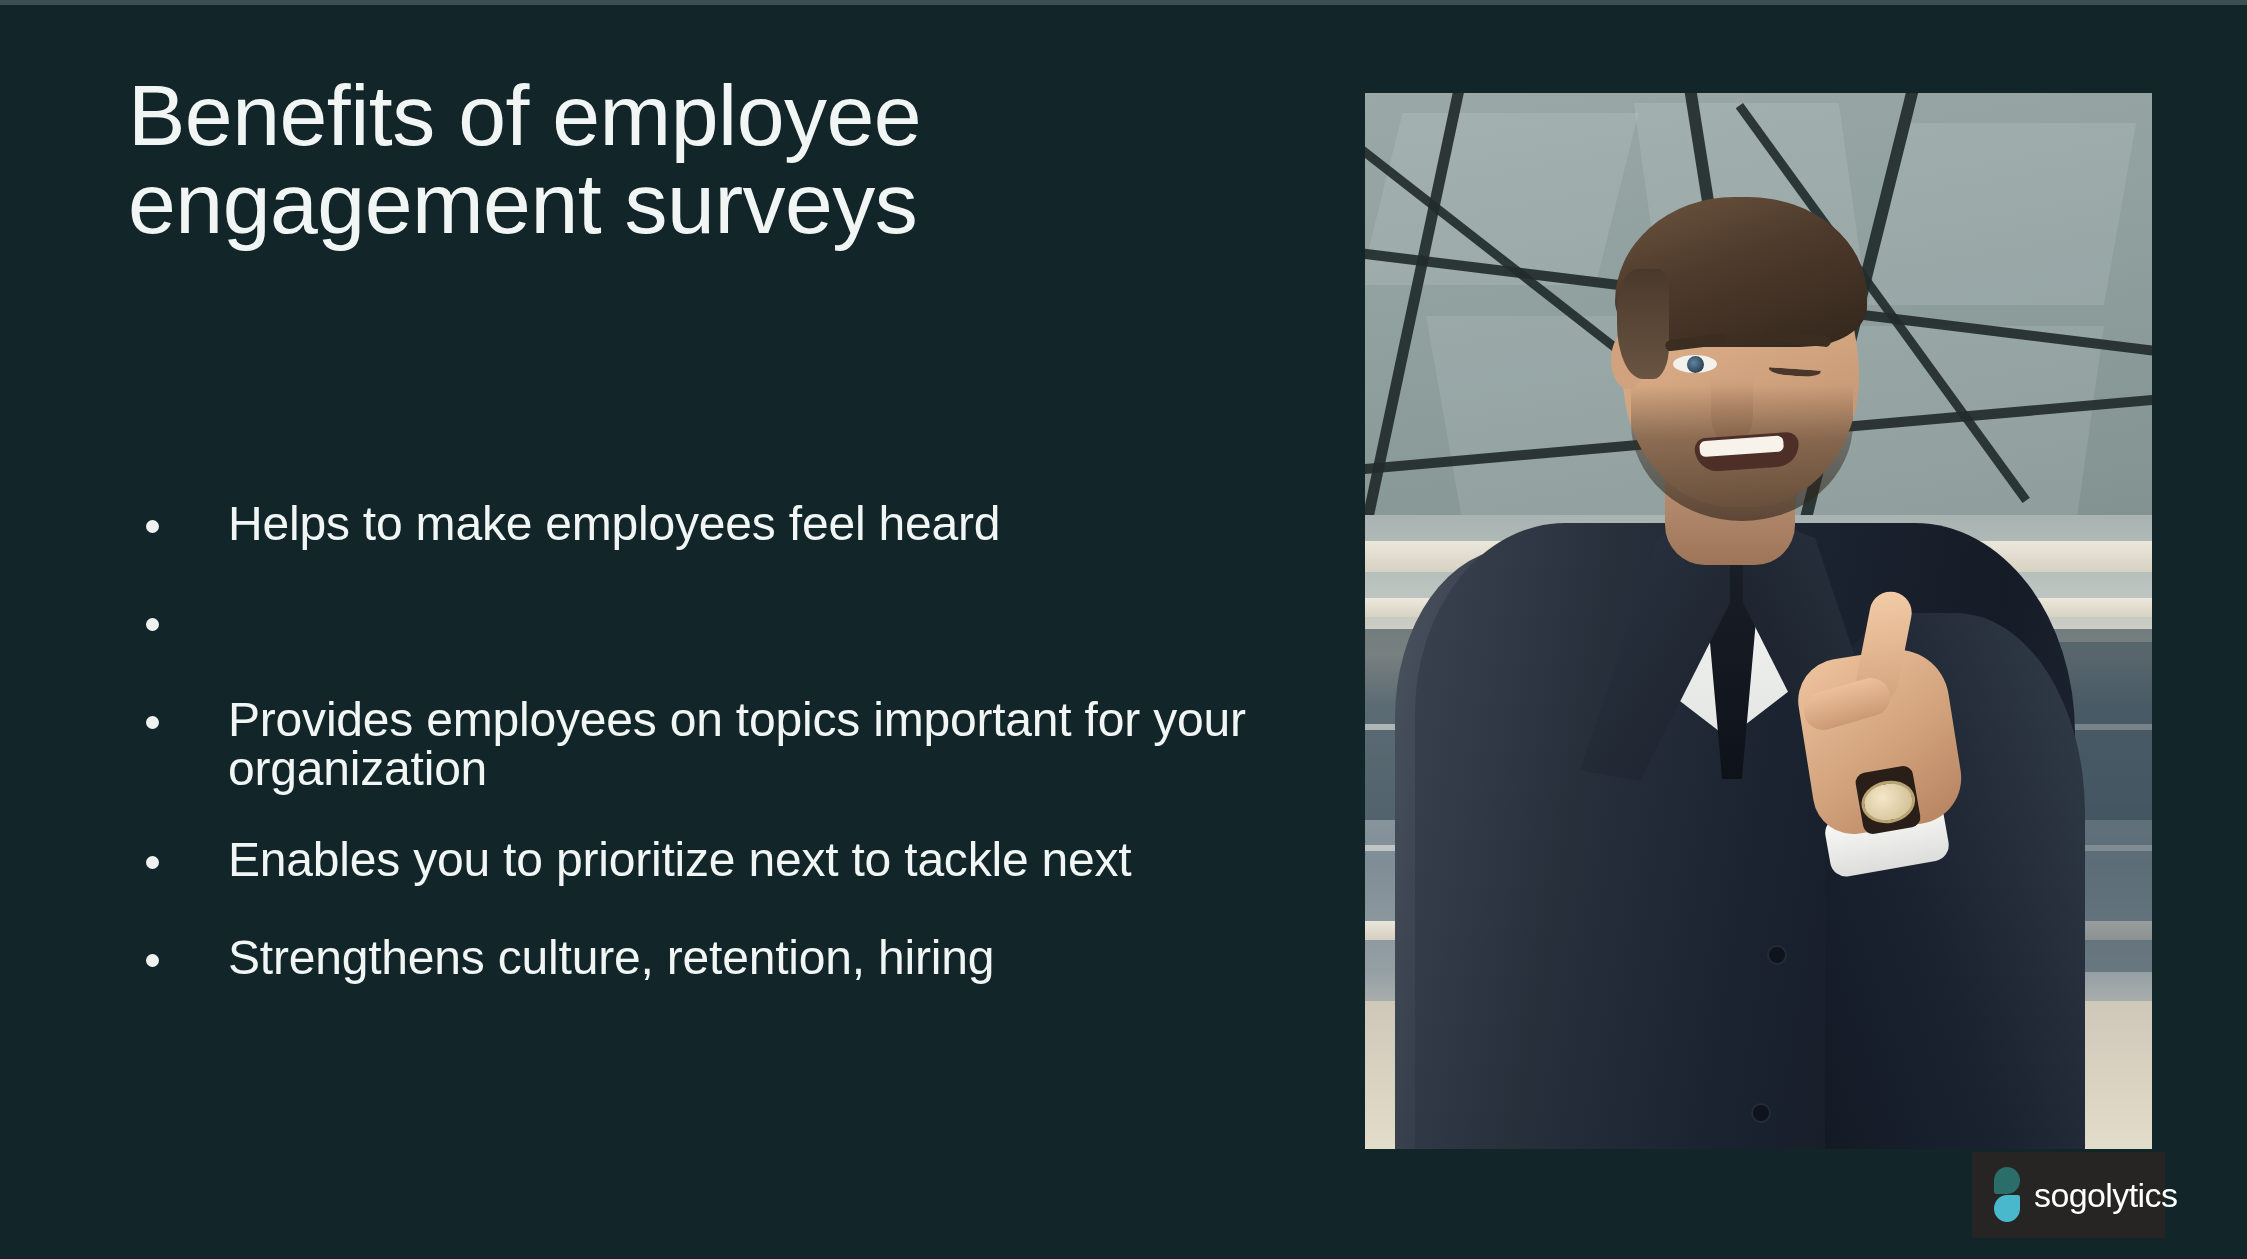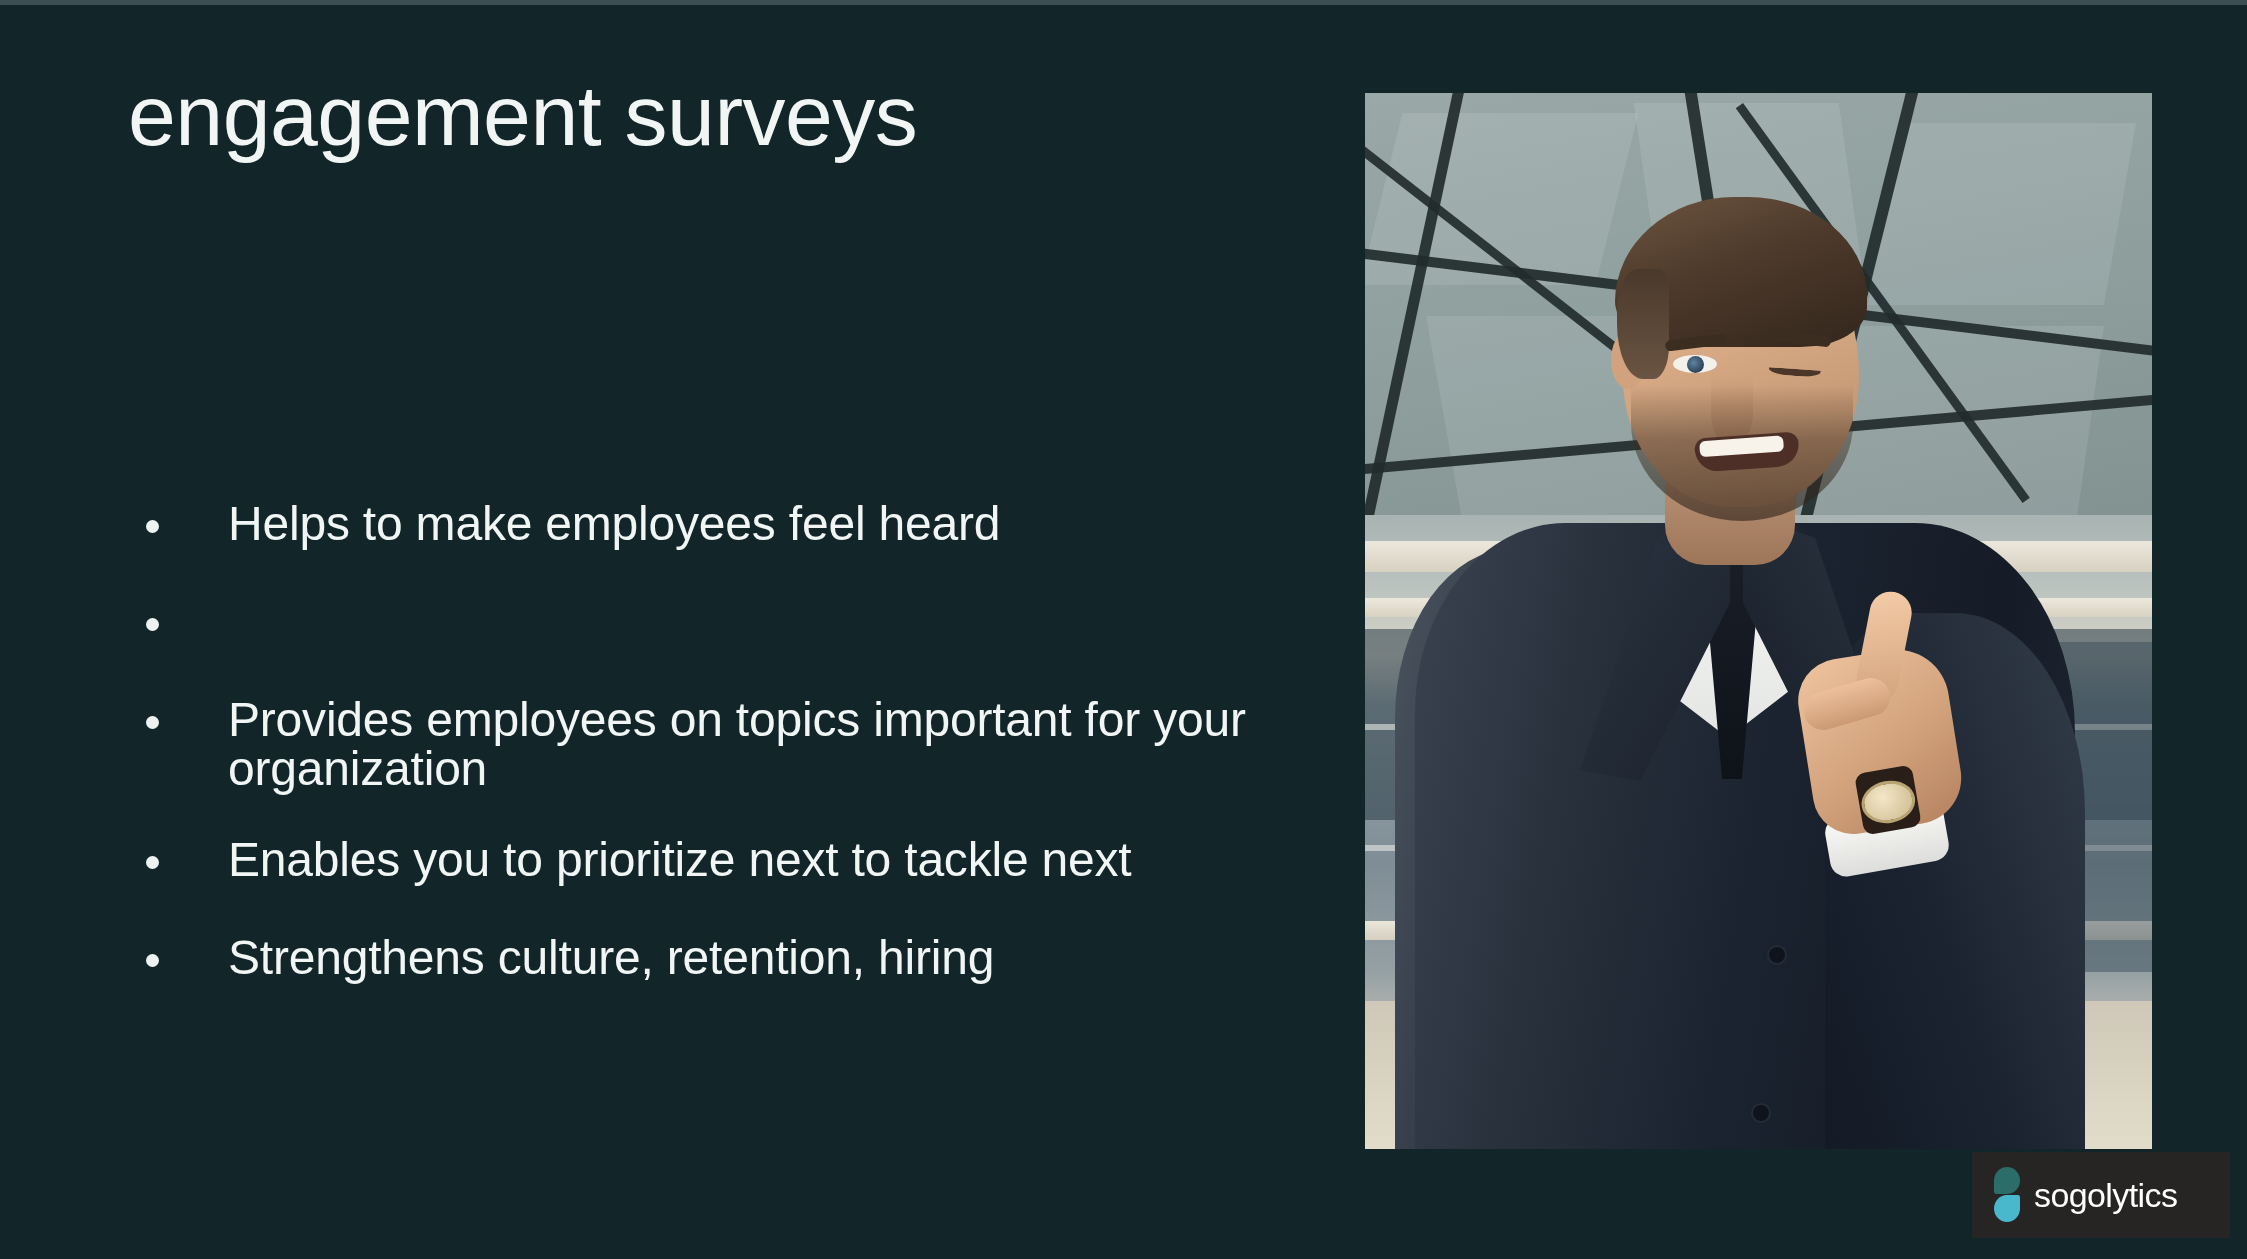--- a/index.html
+++ b/index.html
@@ -369,21 +369,21 @@
     background: #0f141c;
     border: 2px solid #232c38;
     box-sizing: border-box;
   }
 
   
   .logo-box {
     position: absolute;
     left: 1972px;
     top: 1152px;
-    width: 258px;
+    width: 193px;
     height: 86px;
     background: #262524;
     display: flex;
     align-items: center;
     padding-left: 20px;
     box-sizing: border-box;
   }
   .logo-mark {
     width: 30px; height: 56px;
     position: relative;
@@ -416,20 +416,21 @@
 </style>
 </head>
 <body>
 
 <div class="slide">
 
   <div class="top-strip"></div>
 
   <div class="text-col">
     <h1 class="title-block">
+      <span class="title-line">Benefits of employee</span>
       <span class="title-line">engagement surveys</span>
     </h1>
   </div>
 
   <ul class="bullets">
     <li class="bullet-item">
       <span class="bullet-dot"></span>
       <span class="bullet-text">Helps to make employees feel heard</span>
     </li>
     <li class="bullet-item">

